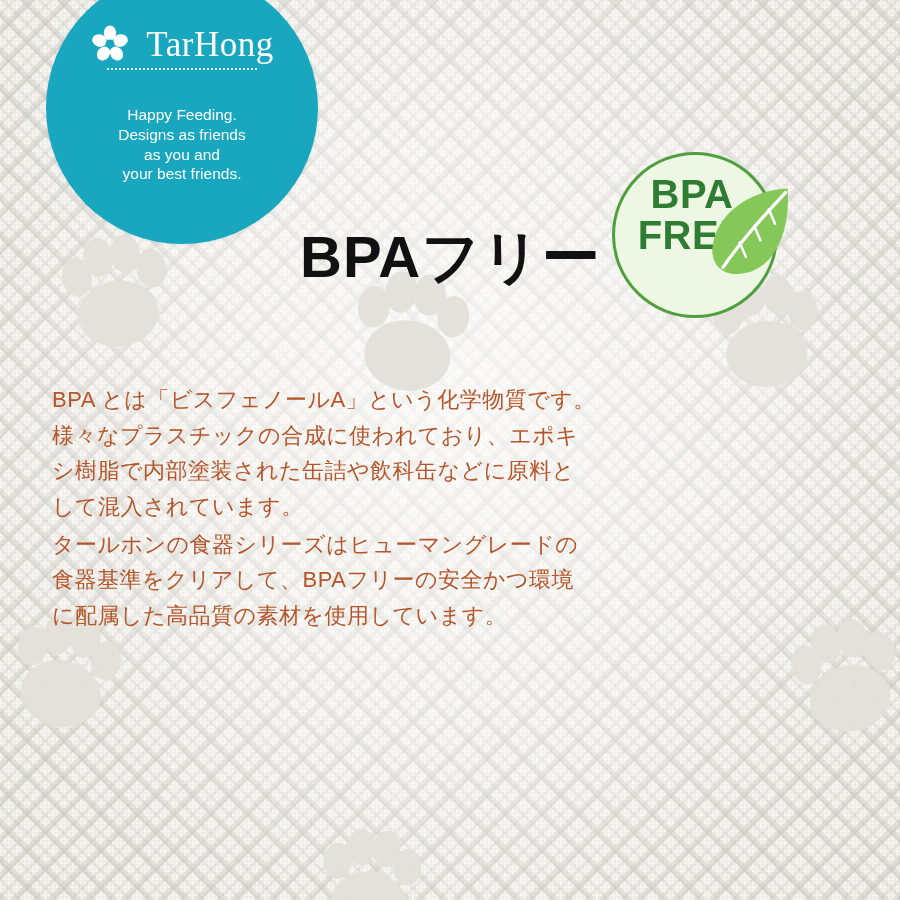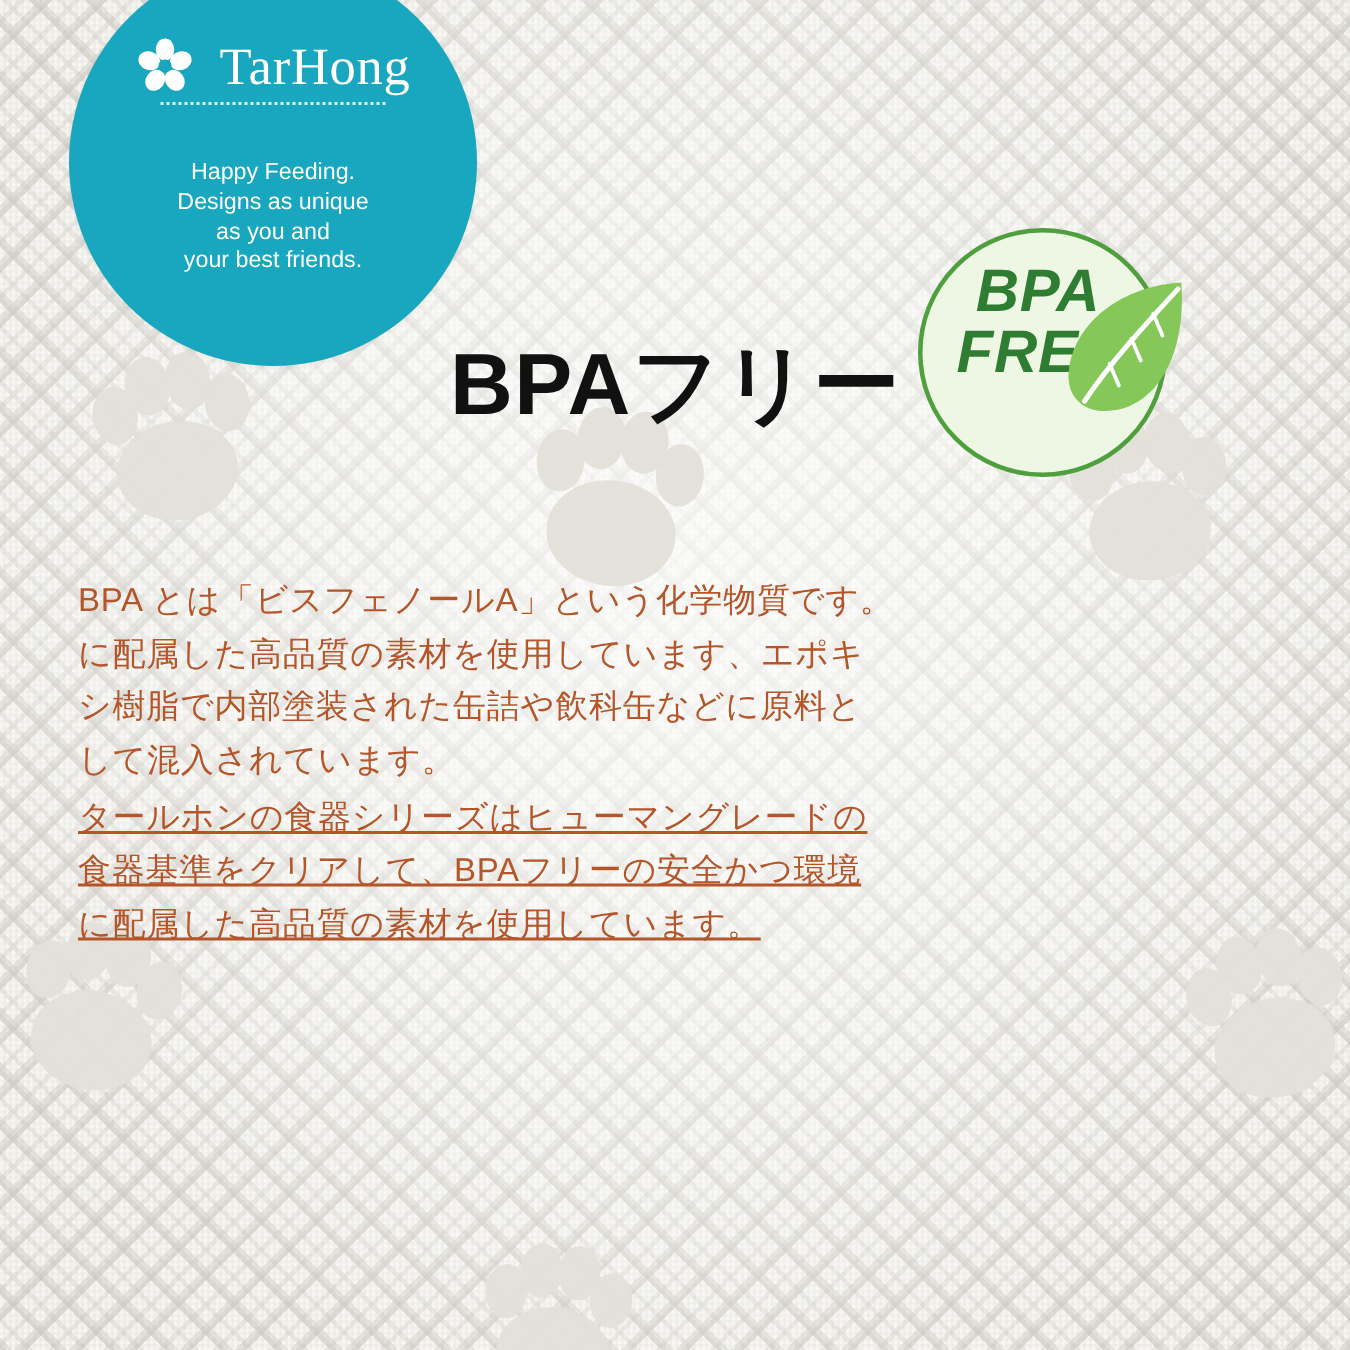--- a/index.html
+++ b/index.html
@@ -157,21 +157,20 @@
     left: 8px;
     top: 26px;
     width: 160px;
     text-align: center;
     color: #2f7d33;
     font-family: "Liberation Sans", sans-serif;
     font-weight: bold;
     font-size: 40px;
     line-height: 1.03;
     letter-spacing: 0.5px;
-    font-style: italic;
   }
   .seal-leaf {
     position: absolute;
     left: 92px;
     top: 30px;
     width: 104px;
     height: 104px;
   }
 
   
@@ -192,21 +191,21 @@
     position: absolute;
     left: 52px;
     top: 382px;
     width: 818px;
     color: #b4552a;
     font-size: 22px;
     line-height: 1.62;
     letter-spacing: 0.5px;
   }
   .body-copy p { margin: 0; }
-  .body-copy .para + .para { margin-top: 2px; text-decoration: underline; }
+  .body-copy .para + .para { margin-top: 2px; }
 </style>
 </head>
 <body>
 
 <div id="page">
 
   <div class="bg-layer bg-base"></div>
   <div class="bg-layer bg-diamonds"></div>
   <div class="bg-layer bg-diamonds2"></div>
   <div class="bg-layer bg-vignette"></div>
@@ -278,21 +277,21 @@
             <ellipse cx="9.5" cy="16.5" rx="6.2" ry="7.4" transform="rotate(288 9.5 16.5)"></ellipse>
           </g>
           <circle cx="20" cy="20" r="4.4" fill="#18a7bf"></circle>
         </svg>
       </span>
       <span class="brand-name">TarHong</span>
     </div>
     <div class="brand-rule"></div>
     <div class="brand-tagline">
       <div>Happy Feeding.</div>
-      <div>Designs as unique</div>
+      <div>Designs as friends</div>
       <div>as you and</div>
       <div>your best friends.</div>
     </div>
   </div>
 
   <div class="bpa-seal">
     <div class="seal-circle"></div>
     <div class="seal-text">
       <div>BPA</div>
       <div>FREE</div>
@@ -304,21 +303,21 @@
         <path d="M70 30 L76 44 M56 46 L62 60 M42 62 L48 76" stroke="#ffffff" stroke-width="2.4" fill="none" stroke-linecap="round"></path>
       </svg>
     </div>
   </div>
 
   <div class="headline">BPAフリー</div>
 
   <div class="body-copy">
     <div class="para">
       <p>BPA とは「ビスフェノールA」という化学物質です。</p>
-      <p>に配属した高品質の素材を使用しています、エポキ</p>
+      <p>様々なプラスチックの合成に使われており、エポキ</p>
       <p>シ樹脂で内部塗装された缶詰や飲科缶などに原料と</p>
       <p>して混入されています。</p>
     </div>
     <div class="para">
       <p>タールホンの食器シリーズはヒューマングレードの</p>
       <p>食器基準をクリアして、BPAフリーの安全かつ環境</p>
       <p>に配属した高品質の素材を使用しています。</p>
     </div>
   </div>
 

